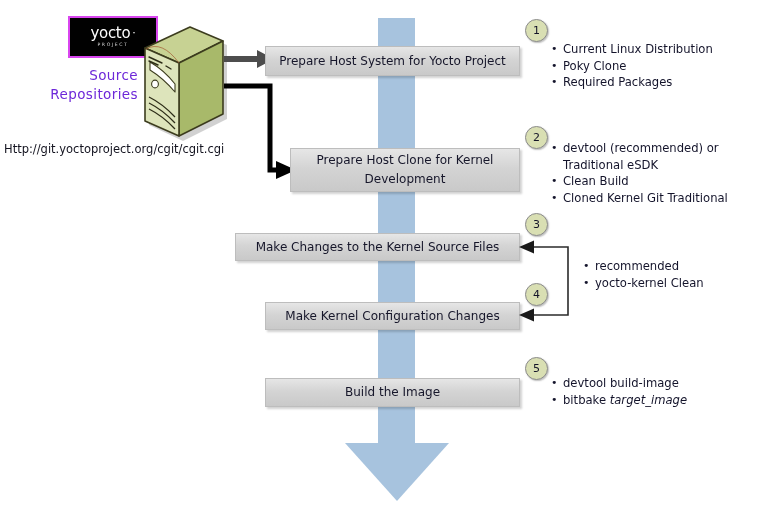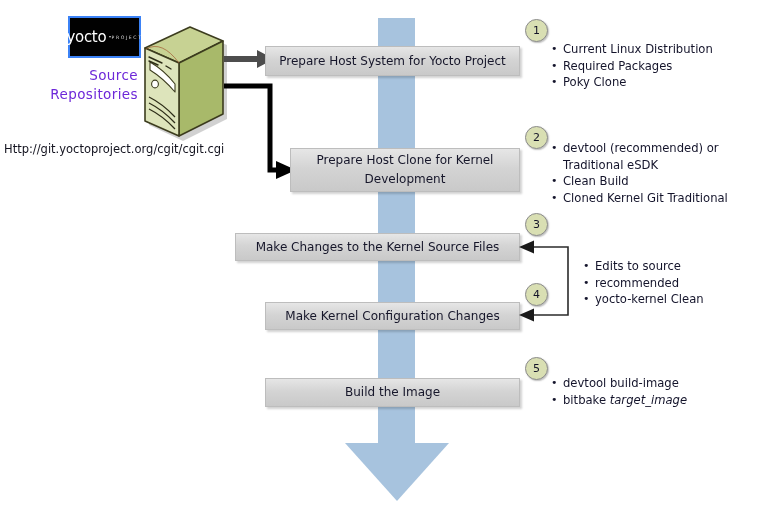--- a/index.html
+++ b/index.html
@@ -19,26 +19,26 @@
     position: absolute;
     left: 0; top: 0;
     width: 769px;
     height: 517px;
   }
   .abs { position: absolute; }
 
   
   .yocto-logo {
     left: 68px; top: 16px;
-    width: 73px; height: 42px;
+    width: 90px; height: 42px;
     background: #010101;
-    border: 2px solid #3b82f6;
+    border: 2px solid #d946ef;
     box-sizing: border-box;
     display: flex;
-    flex-direction: row;
+    flex-direction: column;
     align-items: center;
     justify-content: center;
   }
   .yocto-logo .yl-main {
     color: #ffffff;
     font-size: 15px;
     letter-spacing: -0.3px;
     line-height: 1;
     font-family: "DejaVu Sans", "Liberation Sans", sans-serif;
   }
@@ -197,22 +197,22 @@
   </svg>
 
   <div class="abs pbox" style="left:265px; top:46px; width:255px; height:30px;">
     <span>Prepare Host System for Yocto Project</span>
   </div>
   <div class="abs step-circle" style="left:525px; top:19px;">
     <span>1</span>
   </div>
   <div class="abs bullets" style="left:551px; top:41px; width:215px;">
     <div class="bl">Current Linux Distribution</div>
+    <div class="bl">Poky Clone</div>
     <div class="bl">Required Packages</div>
-    <div class="bl">Poky Clone</div>
   </div>
 
   <div class="abs pbox" style="left:290px; top:148px; width:230px; height:44px;">
     <span style="white-space:pre-line;">Prepare Host Clone for Kernel
 Development</span>
   </div>
   <div class="abs step-circle" style="left:525px; top:126px;">
     <span>2</span>
   </div>
   <div class="abs bullets" style="left:551px; top:140px; width:215px;">
@@ -236,21 +236,20 @@
     <span>4</span>
   </div>
 
   <svg class="abs" style="left:518px; top:238px;" width="60" height="86">
     <path d="M12 9 L50 9 L50 77 L12 77" fill="none" stroke="#2b2b2b" stroke-width="1.6"></path>
     <path d="M16 2.5 L16 15.5 L1 9 Z" fill="#1a1a1a"></path>
     <path d="M16 70.5 L16 83.5 L1 77 Z" fill="#1a1a1a"></path>
   </svg>
 
   <div class="abs bullets" style="left:583px; top:258px; width:185px;">
-    <div class="bl">Edits to source</div>
     <div class="bl">recommended</div>
     <div class="bl">yocto-kernel Clean</div>
   </div>
 
   <div class="abs pbox" style="left:265px; top:378px; width:255px; height:29px;justify-content:center;">
     <span>Build the Image</span>
   </div>
   <div class="abs step-circle" style="left:525px; top:357px;">
     <span>5</span>
   </div>

